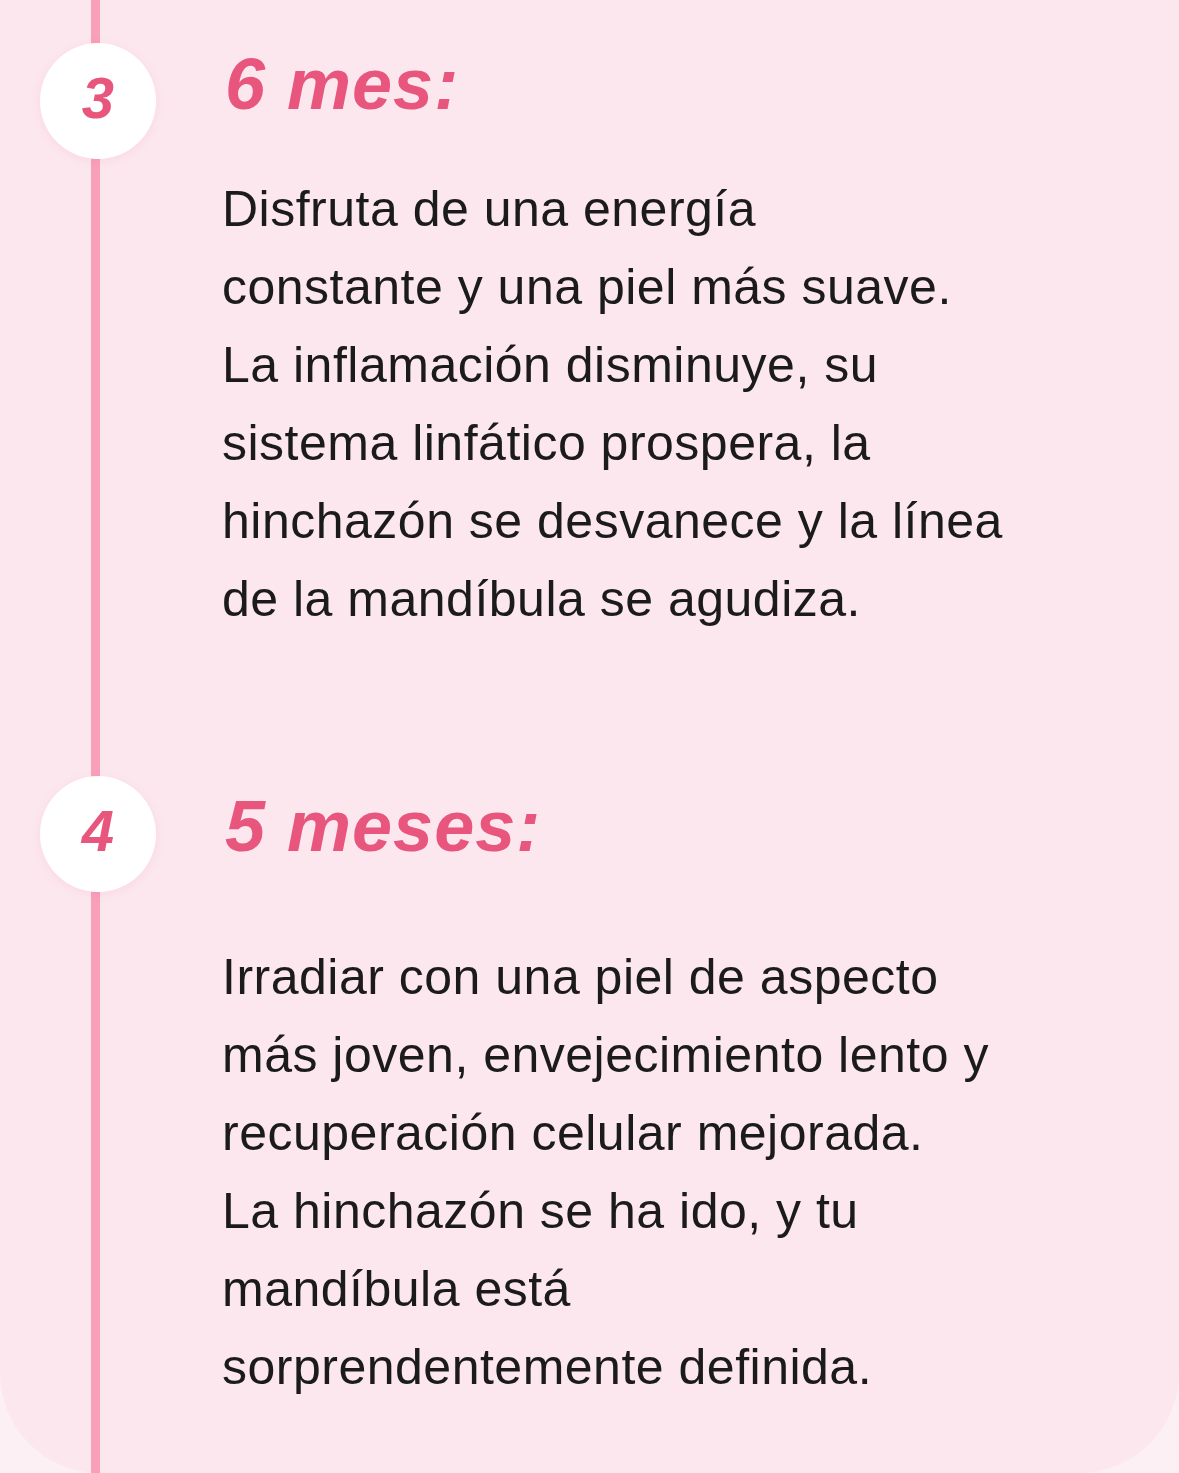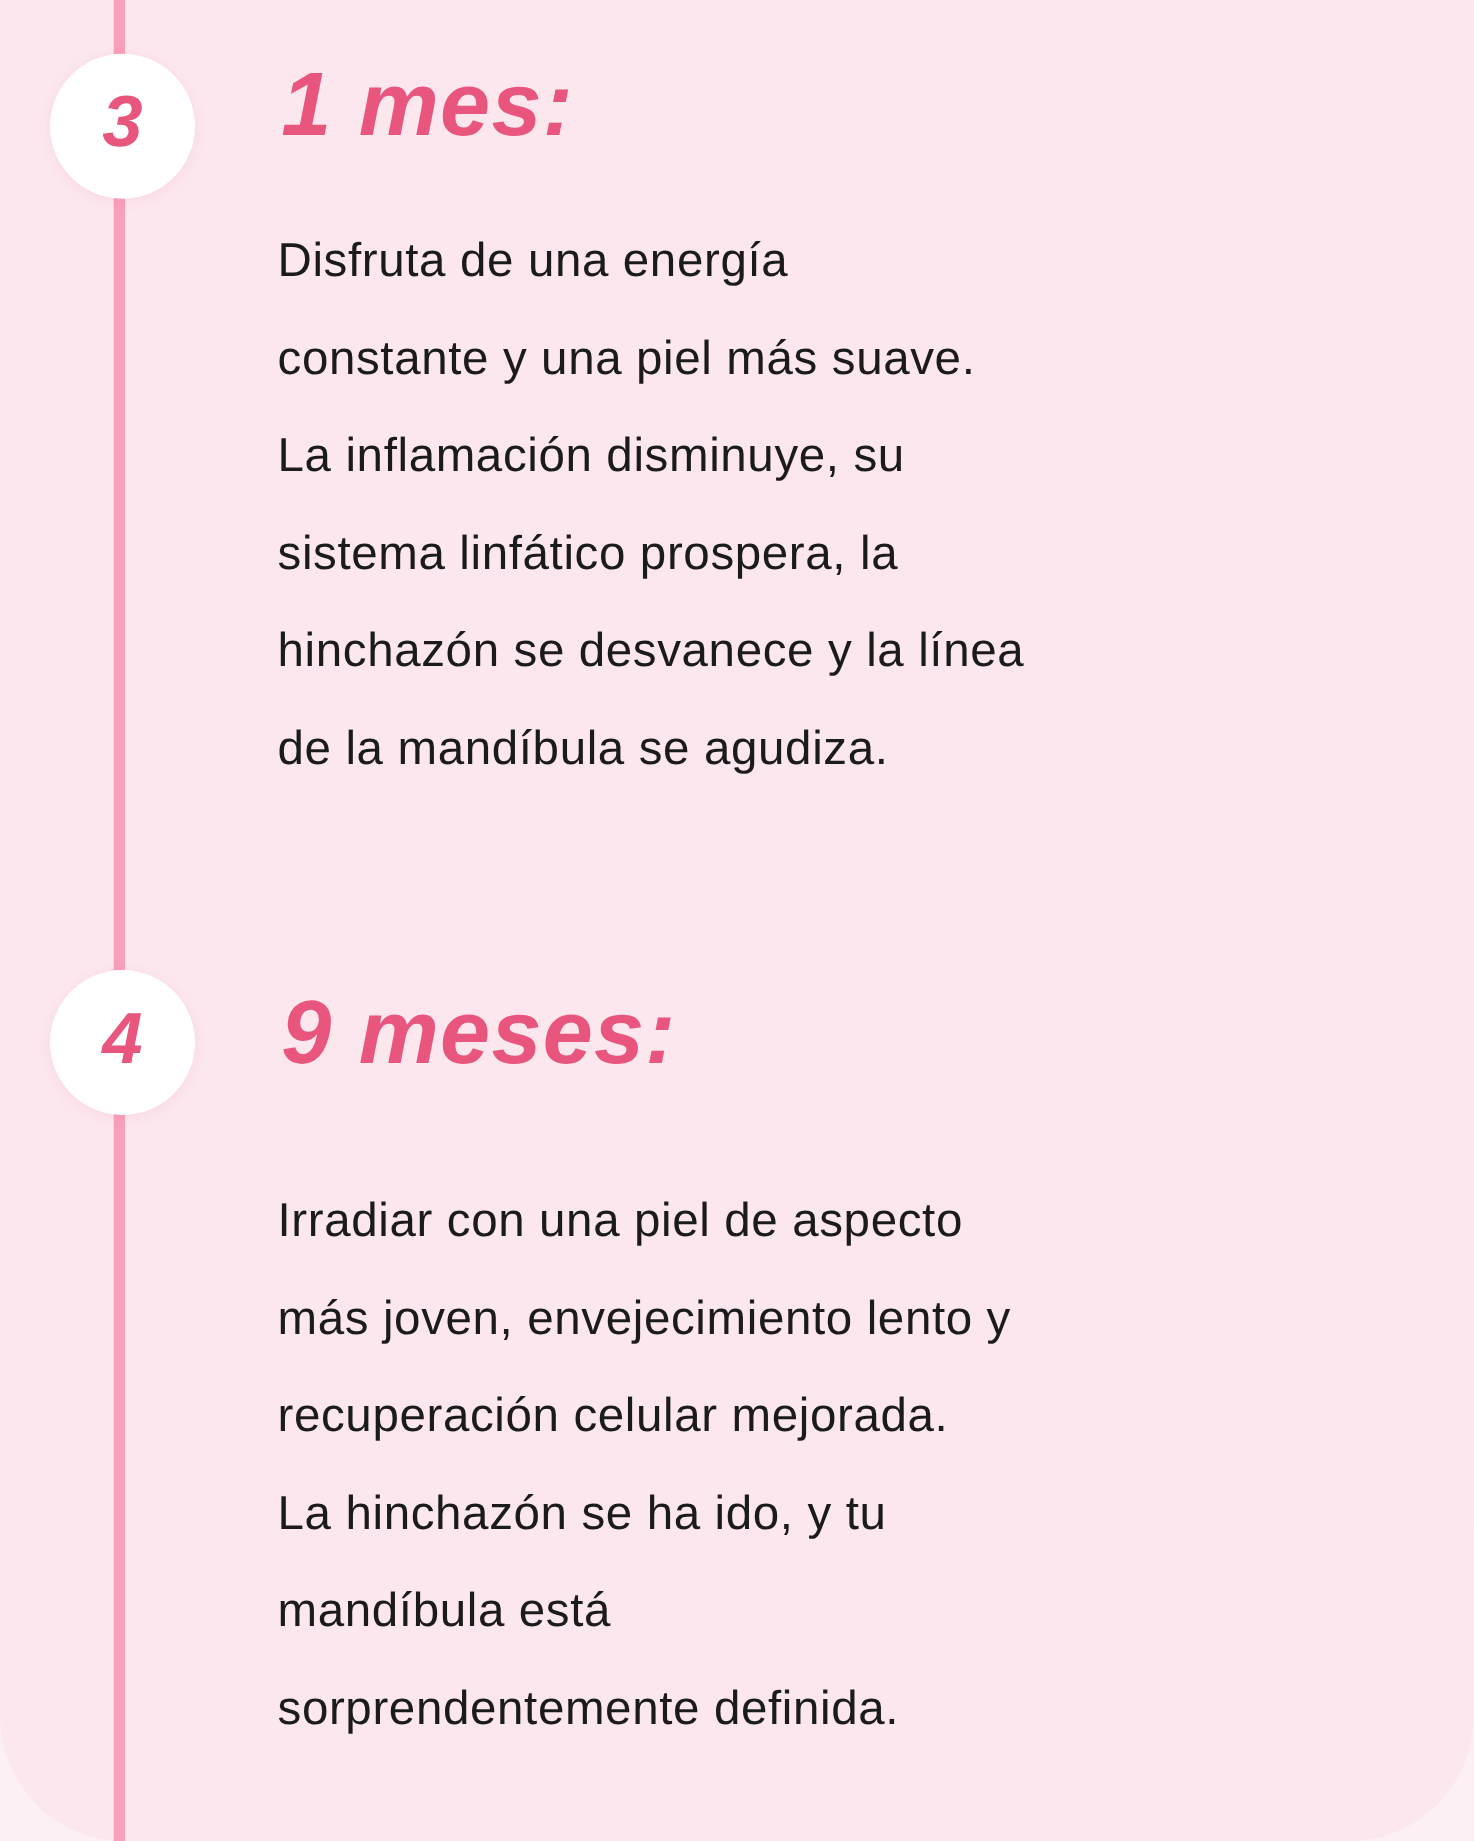--- a/index.html
+++ b/index.html
@@ -57,55 +57,55 @@
     line-height:72px;
     white-space:nowrap;
   }
   .heading-1{top:48px;}
   .heading-2{top:790px;}
   .step-paragraph{
     position:absolute;
     left:222px;
     margin:0;
     width:930px;
-    font-size:38px;
+    font-size:50px;
     line-height:78px;
     letter-spacing:0.5px;
     color:var(--ink);
     white-space:pre-line;
   }
   .paragraph-1{top:170px;}
   .paragraph-2{top:938px;}
 </style>
 </head>
 <body>
 
 <div class="stage">
   <div class="card">
 
     <div class="timeline-line"></div>
 
     <section>
       <div class="marker marker-1">
         <span>3</span>
       </div>
-      <h2 class="step-heading heading-1">1 mes:</h2>
+      <h2 class="step-heading heading-1">6 mes:</h2>
       <p class="step-paragraph paragraph-1">Disfruta de una energía
 constante y una piel más suave.
 La inflamación disminuye, su
 sistema linfático prospera, la
 hinchazón se desvanece y la línea
 de la mandíbula se agudiza.</p>
     </section>
 
     <section>
       <div class="marker marker-2">
         <span>4</span>
       </div>
-      <h2 class="step-heading heading-2">9 meses:</h2>
+      <h2 class="step-heading heading-2">5 meses:</h2>
       <p class="step-paragraph paragraph-2">Irradiar con una piel de aspecto
 más joven, envejecimiento lento y
 recuperación celular mejorada.
 La hinchazón se ha ido, y tu
 mandíbula está
 sorprendentemente definida.</p>
     </section>
 
   </div>
 </div>

